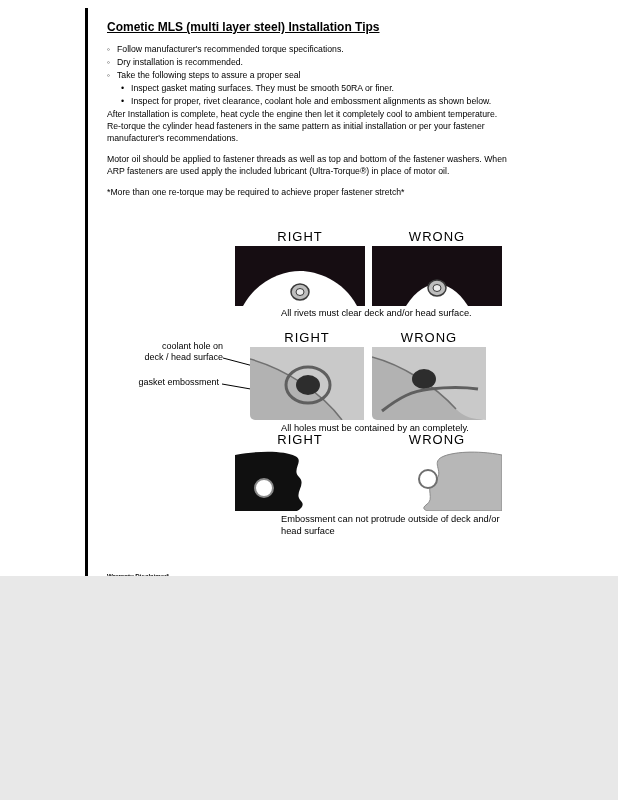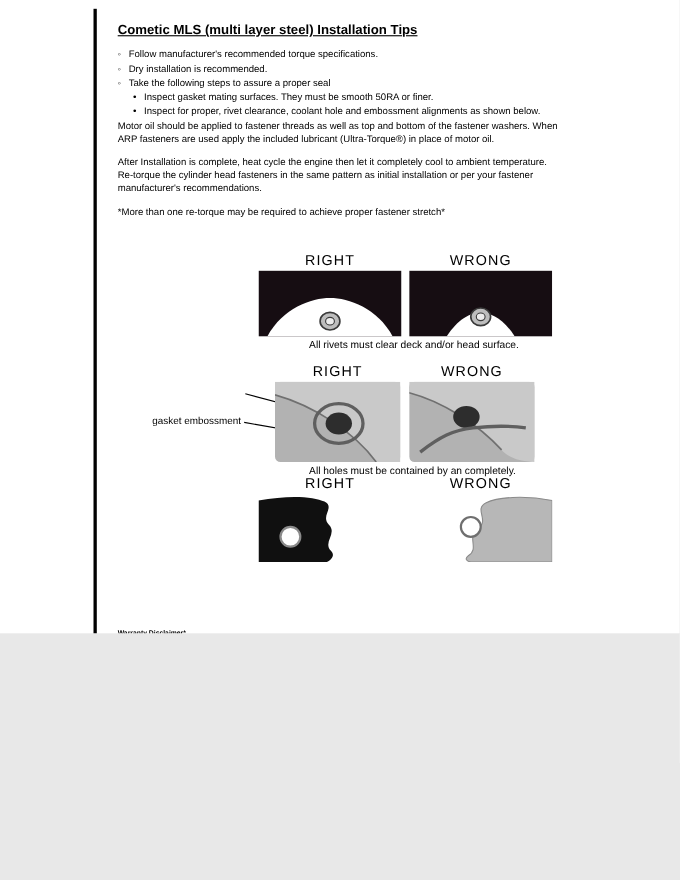--- a/index.html
+++ b/index.html
@@ -84,22 +84,22 @@
       <div class="tip-row sub">
         <span class="bullet filled">•</span>
         <span class="tip-text">Inspect gasket mating surfaces.  They must be smooth 50RA or finer.</span>
       </div>
       <div class="tip-row sub">
         <span class="bullet filled">•</span>
         <span class="tip-text">Inspect for proper, rivet clearance, coolant hole and embossment alignments as shown below.</span>
       </div>
     </div>
 
+    <p class="para">After Installation is complete, heat cycle the engine then let it completely cool to ambient temperature. Re-torque the cylinder head fasteners in the same pattern as initial installation or per your fastener manufacturer's recommendations.</p>
     <p class="para">Motor oil should be applied to fastener threads as well as top and bottom of the fastener washers. When ARP fasteners are used apply the included lubricant (Ultra-Torque®) in place of motor oil.</p>
-    <p class="para">After Installation is complete, heat cycle the engine then let it completely cool to ambient temperature. Re-torque the cylinder head fasteners in the same pattern as initial installation or per your fastener manufacturer's recommendations.</p>
     <p class="para note">*More than one re-torque may be required to achieve proper fastener stretch*</p>
   </div>
 
   <div class="dg-label lbl-r1-right">RIGHT</div>
   <div class="dg-label lbl-r1-wrong">WRONG</div>
 
   <div class="panel p11">
     <svg width="130" height="60" viewBox="0 0 130 60">
       <rect width="130" height="60" fill="#160d12"></rect>
       <path d="M8,60 C22,34 48,25 65,25 C82,25 108,34 122,60 Z" fill="#ffffff"></path>
@@ -113,20 +113,22 @@
       <path d="M34,60 C44,44 56,38 65,38 C74,38 86,44 96,60 Z" fill="#ffffff"></path>
       <ellipse cx="65" cy="42" rx="9" ry="8" fill="#bdbdbd" stroke="#3a3a3a" stroke-width="1.5"></ellipse>
       <ellipse cx="65" cy="42" rx="4" ry="3.5" fill="#ececec" stroke="#3a3a3a" stroke-width="1"></ellipse>
     </svg>
   </div>
   <div class="caption cap1">All rivets must clear deck and/or head surface.</div>
 
   <div class="dg-label lbl-r2-right">RIGHT</div>
   <div class="dg-label lbl-r2-wrong">WRONG</div>
 
+  <div class="callout label-coolant">coolant hole on
+deck / head surface</div>
   <div class="callout label-emboss">gasket embossment</div>
   <svg class="overlay-lines" width="420" height="180" viewBox="0 0 420 180">
     <line x1="123" y1="130" x2="195" y2="149" stroke="#000" stroke-width="1"></line>
     <line x1="122" y1="156" x2="185" y2="167" stroke="#000" stroke-width="1"></line>
   </svg>
 
   <div class="panel p21">
     <svg width="114" height="73" viewBox="0 0 114 73">
       <rect width="114" height="73" rx="5" fill="#b2b2b2"></rect>
       <path d="M0,12 C36,22 72,46 92,73 L114,73 L114,0 L0,0 Z" fill="#c9c9c9"></path>
@@ -155,20 +157,21 @@
       <circle cx="29" cy="39" r="9" fill="#ffffff"></circle>
       <circle cx="29" cy="39" r="9" fill="none" stroke="#8a8a8a" stroke-width="2"></circle>
     </svg>
   </div>
   <div class="panel p32">
     <svg width="130" height="62" viewBox="0 0 130 62">
       <path d="M130,6 C104,1 80,3 70,8 C58,14 74,24 62,32 C52,39 64,50 54,56 C50,59 52,61 56,62 L130,62 Z" fill="#b7b7b7" stroke="#8b8b8b" stroke-width="1"></path>
       <circle cx="56" cy="30" r="9" fill="#ffffff" stroke="#6f6f6f" stroke-width="2"></circle>
     </svg>
   </div>
+  <div class="caption cap3">Embossment can not protrude outside of deck and/or head surface</div>
 
   <div class="warranty">
     <div class="w-head">Warranty Disclaimer*</div>
     <p class="w-para">Due to the nature of performance applications, the parts in this catalog are sold without any express warranty or any implied warranty of merchantability or fitness for a particular purpose.  Cometic Gasket Inc., shall not, under any circumstances, be liable for any special, incidental or consequential damages, including, person, party or property, but not limited to, damage, or loss of property or equipment, loss of profits or revenue, cost of purchased or replacement goods, or claims of customers of the purchase, which may arise and/or result from sale, installation or use of these parts.  Installation of these parts could adversely affect the motor manufacturers warranty coverage.</p>
     <p class="w-para">VENUE-The agreed upon venue, in the event of dispute whatsoever between the parties, whether instituted by either party, including, but not limited to, contract terms, payment terms, delivery, type, defects, sufficiency of product, shall be the Court of Common Pleas, Lake County, Ohio or the Painesville Municipal Court, Lake County, Ohio, depending on the amount in controversy.
 This agreement shall be governed by and construed under the laws of the State of Ohio.</p>
     <p class="w-para">All prices and terms are subject to change without notice.</p>
     <p class="w-para">Terms COD- Secured with a completed dealer/jobber application on File, COD-Company check with a current credit card number on file.  Open accounts may be established by well rated firms.  A credit application is available upon request.  Open accounts are due payable Net 30 days from date of invoice.  No statement will be sent.  If an account becomes 60 or more days past due, it is subject to being placed on credit hold.  No orders will be shipped or new orders accepted until past due balance is paid.  If an account becomes 90 or more days past due, it is subject to being placed for collections.  All costs of collection are the responsibility of the customer, including attorney fees, court costs, and other expenses of litigation.</p>
     <p class="w-para">Returns- Authorized (RGA) must be obtained in advance on all returns.  A packing slip or invoice number must accompany the merchandise.  No returns after 30 days from invoice date.  All returns are subject to a 25% restocking charge.  All custom designed and custom manufactured gaskets are non-returnable.</p>
     <p class="w-para">Only catalog parts are returnable.

